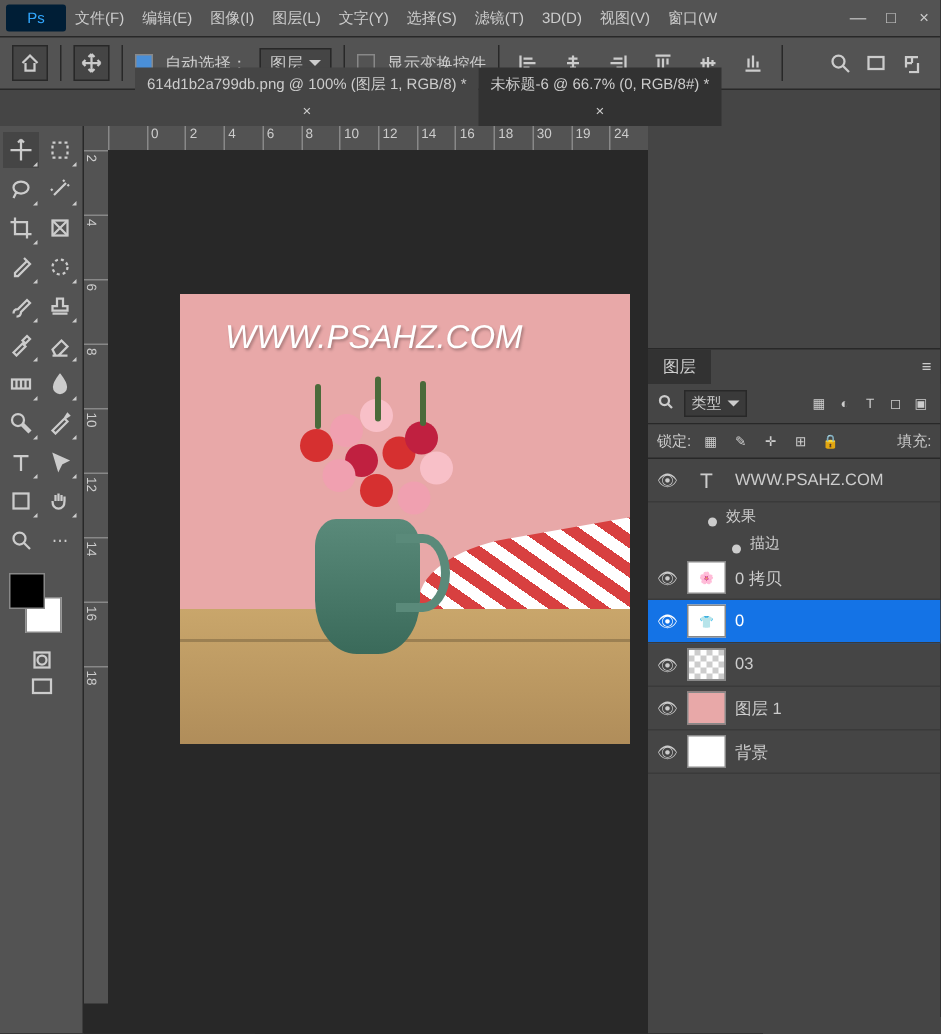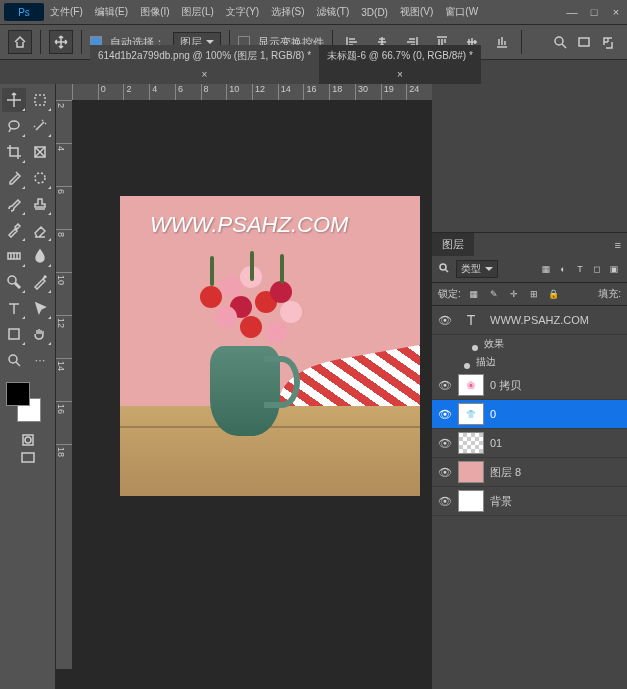--- a/index.html
+++ b/index.html
@@ -409,43 +409,43 @@
 
       <div class="layer-item">
         <span class="eye">👁</span>
         <span class="layer-thumb text">T</span>
         <span>WWW.PSAHZ.COM</span>
       </div>
       <div class="fx-item">
         <span class="bullet"></span>
           <span>效果</span>
       </div>
-      <div class="fx-item" style="padding-left:32px">
+      <div class="fx-item" style="padding-left:56px">
         <span class="bullet"></span>
           <span>描边</span>
       </div>
       <div class="layer-item">
         <span class="eye">👁</span>
         <span class="layer-thumb">🌸</span>
         <span>0 拷贝</span>
       </div>
       <div class="layer-item selected">
         <span class="eye">👁</span>
         <span class="layer-thumb">👕</span>
         <span>0</span>
       </div>
       <div class="layer-item">
         <span class="eye">👁</span>
         <span class="layer-thumb checker"></span>
-        <span>01</span>
+        <span>03</span>
       </div>
       <div class="layer-item">
         <span class="eye">👁</span>
         <span class="layer-thumb pink"></span>
-        <span>图层 8</span>
+        <span>图层 1</span>
       </div>
       <div class="layer-item">
         <span class="eye">👁</span>
         <span class="layer-thumb"></span>
         <span>背景</span>
       </div>
     </div>
   </div>
 </div>
 

